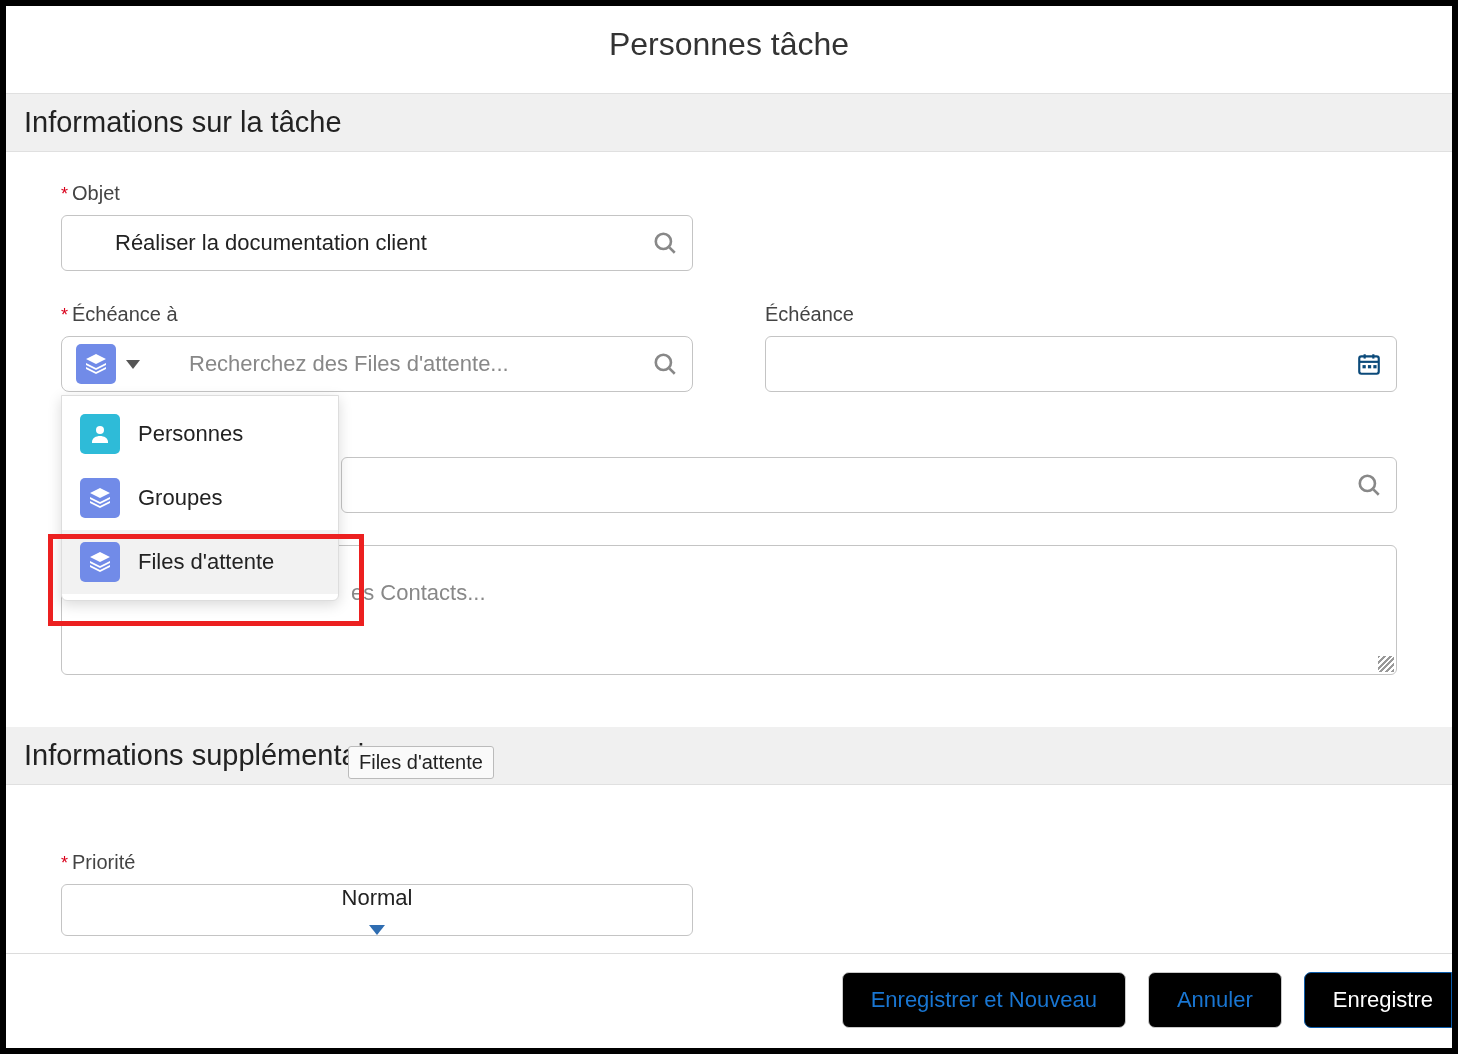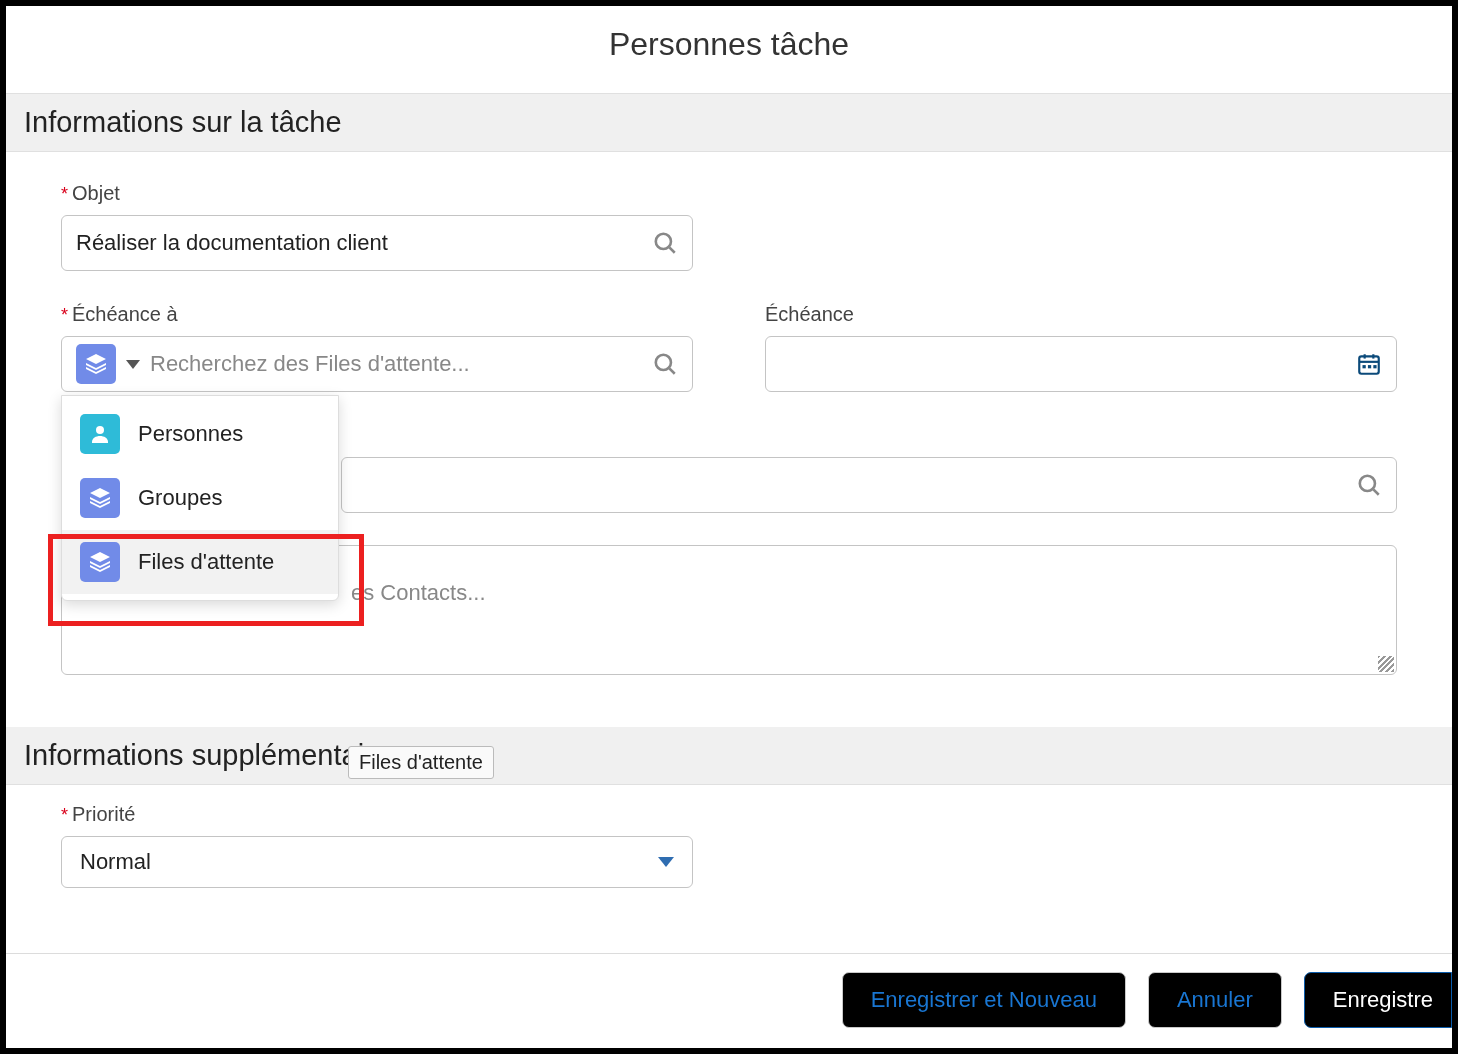--- a/index.html
+++ b/index.html
@@ -62,20 +62,21 @@
     background: #fff;
     position: relative;
   }
   .input-text {
     flex: 1;
     border: none;
     outline: none;
     font-size: 22px;
     color: #222;
     background: transparent;
+    margin-left: 39px;
   }
   .input-text::placeholder { color: #888; }
   .search-icon {
     width: 26px; height: 26px;
     color: #888;
     flex-shrink: 0;
   }
   .calendar-icon {
     width: 26px; height: 26px;
     color: #0b4a7a;
@@ -161,20 +162,21 @@
   .select-box {
     border: 1px solid #c4c4c4;
     border-radius: 6px;
     height: 52px;
     display: flex;
     align-items: center;
     padding: 0 18px;
     font-size: 22px;
     color: #222;
     justify-content: space-between;
+    flex-direction: column;
   }
   .select-caret {
     width: 0; height: 0;
     border-left: 8px solid transparent;
     border-right: 8px solid transparent;
     border-top: 10px solid #2f6db1;
   }
   .footer {
     position: absolute;
     bottom: 0; left: 0; right: 0;
@@ -233,21 +235,21 @@
             <line x1="21" y1="21" x2="16" y2="16"></line>
           </svg>
       </div>
     </div>
     <div class="col"></div>
   </div>
 
   <div class="row">
     <div class="col" style="position:relative;">
       <label class="field-label required">Échéance à</label>
-      <div class="input-box" style="position:relative;">
+      <div class="input-box" style="position:relative;border-radius:8px;">
         <div class="entity-icon stack">
           <svg viewBox="0 0 24 24">
               <path d="M12 2l10 5-10 5L2 7l10-5zm-10 9l10 5 10-5v2l-10 5-10-5v-2zm0 4l10 5 10-5v2l-10 5-10-5v-2z"></path>
             </svg>
         </div>
         <div class="caret"></div>
         <input class="input-text" placeholder="Recherchez des Files d'attente..." style="">
         <svg class="search-icon" viewBox="0 0 24 24" fill="none" stroke="currentColor" stroke-width="2.4">
             <circle cx="10.5" cy="10.5" r="7"></circle>
             <line x1="21" y1="21" x2="16" y2="16"></line>
@@ -323,21 +325,21 @@
   </div>
 
 </div>
 
 <div class="contacts-overflow">es Contacts...</div>
 
 <div class="tooltip" style="left:342px; top:740px;">Files d'attente</div>
 
 <div class="section-header" style="margin-top:10px;">Informations supplémentaires</div>
 
-<div class="form-body" style="padding-top:18px;">
+<div class="form-body" style="padding-top:18px;margin-top:48px;">
   <div class="row" style="margin-bottom:10px;">
     <div class="col" style="max-width:680px;">
       <label class="field-label required">Priorité</label>
       <div class="select-box">
         <span>Normal</span>
         <div class="select-caret"></div>
       </div>
     </div>
     <div class="col"></div>
   </div>

